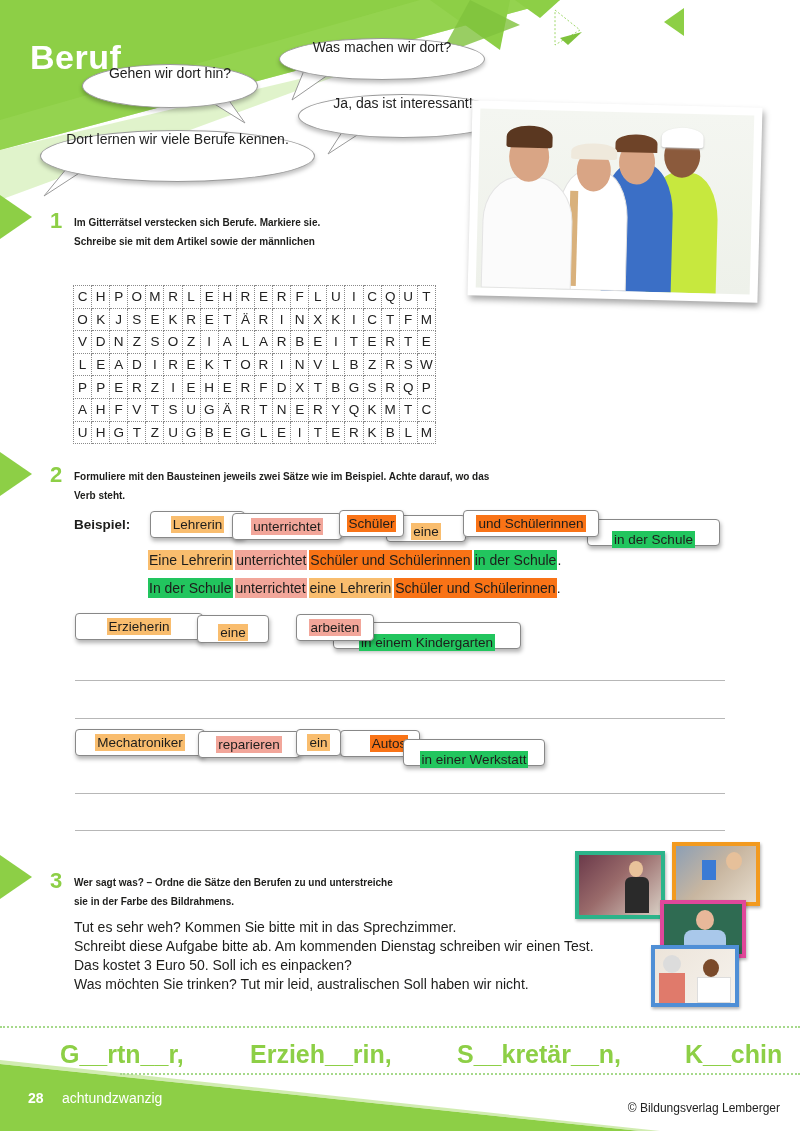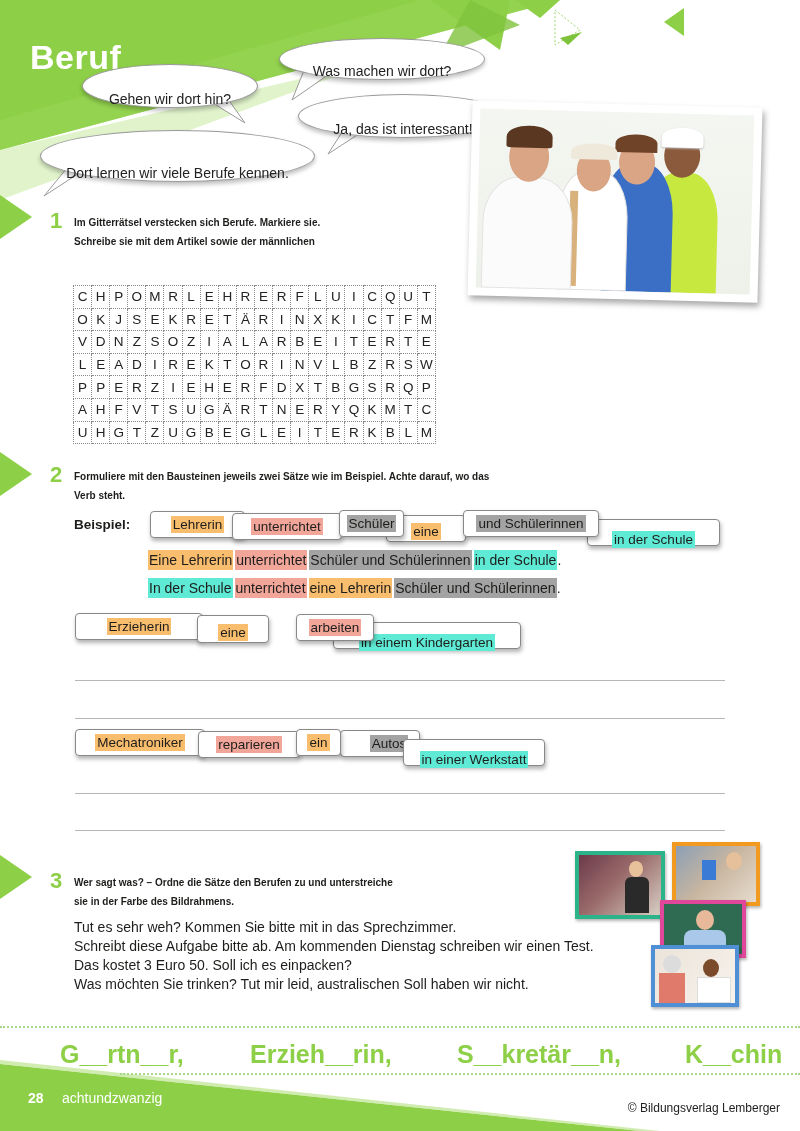--- a/index.html
+++ b/index.html
@@ -4,21 +4,21 @@
 <style>
   * { box-sizing: border-box; margin: 0; padding: 0; }
   html, body { width: 800px; height: 1131px; background: #fff; overflow: hidden; }
   body { position: relative; font-family: "Liberation Sans", "DejaVu Sans", sans-serif; color: #1d1d1b; }
 
   
   .hdr-band { position: absolute; left: 0; top: 0; width: 800px; height: 240px; }
   .page-title { position: absolute; left: 30px; top: 22px; font-size: 34px; font-weight: bold; color: #fff; letter-spacing: 0.5px; margin-top: 16px; }
 
   .bubble { position: absolute; background: #fff; border: 1px solid #9a9a9a; border-radius: 50%;
-            box-shadow: 0 3px 4px rgba(0,0,0,0.25); font-size: 14px; display: flex; align-items: flex-end; justify-content: center; color: #222; }
+            box-shadow: 0 3px 4px rgba(0,0,0,0.25); font-size: 14px; display: flex; align-items: flex-start; justify-content: center; color: #222; }
   .tail { position: absolute; }
 
   .photo { position: absolute; left: 470px; top: 104px; width: 290px; height: 195px; background: #fff;
            transform: rotate(1.5deg); box-shadow: 2px 4px 6px rgba(0,0,0,0.35); padding: 8px; }
   .photo-inner { width: 100%; height: 100%; background: linear-gradient(180deg,#f4f6f1 0%,#eef1ea 100%); position: relative; overflow: hidden; }
   .person { position: absolute; bottom: 0; border-radius: 40% 40% 0 0; }
   .head { position: absolute; border-radius: 50%; background: #d9a585; }
 
   .side-arrow { position: absolute; left: 0; width: 0; height: 0; border-top: 22px solid transparent; border-bottom: 22px solid transparent; border-left: 32px solid #8dcf46; }
 
@@ -28,22 +28,22 @@
   .grid { position: absolute; left: 73px; top: 285px; border-collapse: collapse; }
   .grid td { width: 18.1px; height: 22.6px; text-align: center; font-size: 13.5px; border: 1px dotted #8a8a8a; color: #222; padding: 0; }
 
   .label-beispiel { position: absolute; left: 74px; top: 517px; font-size: 13.5px; font-weight: bold; }
 
   .chip { position: absolute; background: #fff; border: 1px solid #888; border-radius: 4px; box-shadow: 1px 3px 4px rgba(0,0,0,0.3);
           display: flex; align-items: center; justify-content: center; font-size: 13.5px; height: 27px; }
   .chip span { padding: 1px 2px; }
   .hl-orange { background: #f9bd6e; }
   .hl-red { background: #f2a69a; }
-  .hl-blue { background: #a3a3a3; }
-  .hl-green { background: #5eead4; margin-top: 13px; }
+  .hl-blue { background: #f97316; }
+  .hl-green { background: #22c55e; margin-top: 13px; }
 
   .sentence { position: absolute; left: 148px; font-size: 14px; white-space: nowrap; }
   .sentence span { padding: 2px 1px; margin-right: 2px; }
 
   .write-line { position: absolute; left: 75px; width: 650px; height: 1px; background: #b7b7b7; }
 
   .sentences3 { position: absolute; left: 74px; top: 918px; font-size: 14px; line-height: 19px; }
 
   .mini-photo { position: absolute; border: 4px solid; box-shadow: 1px 2px 3px rgba(0,0,0,0.3); overflow: hidden; }
 

